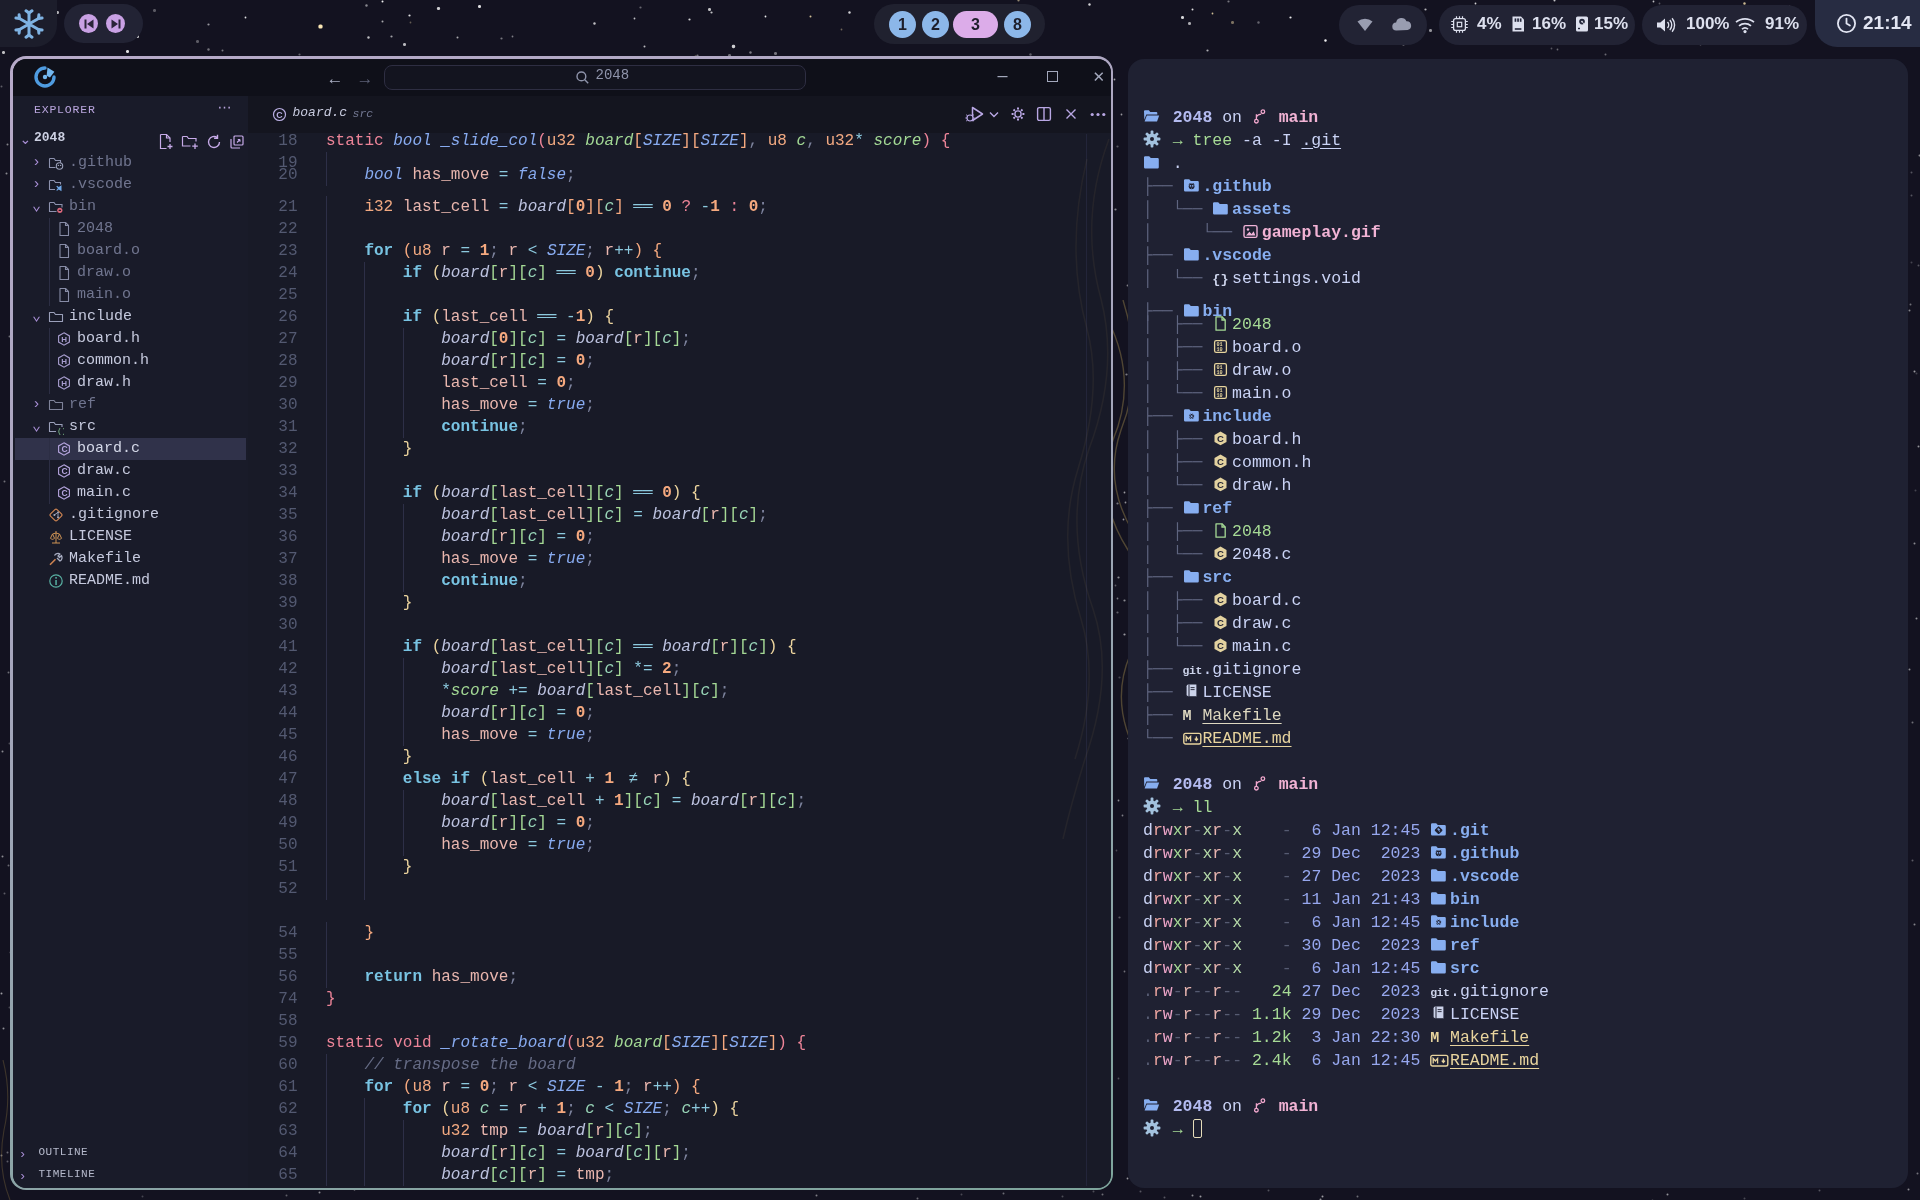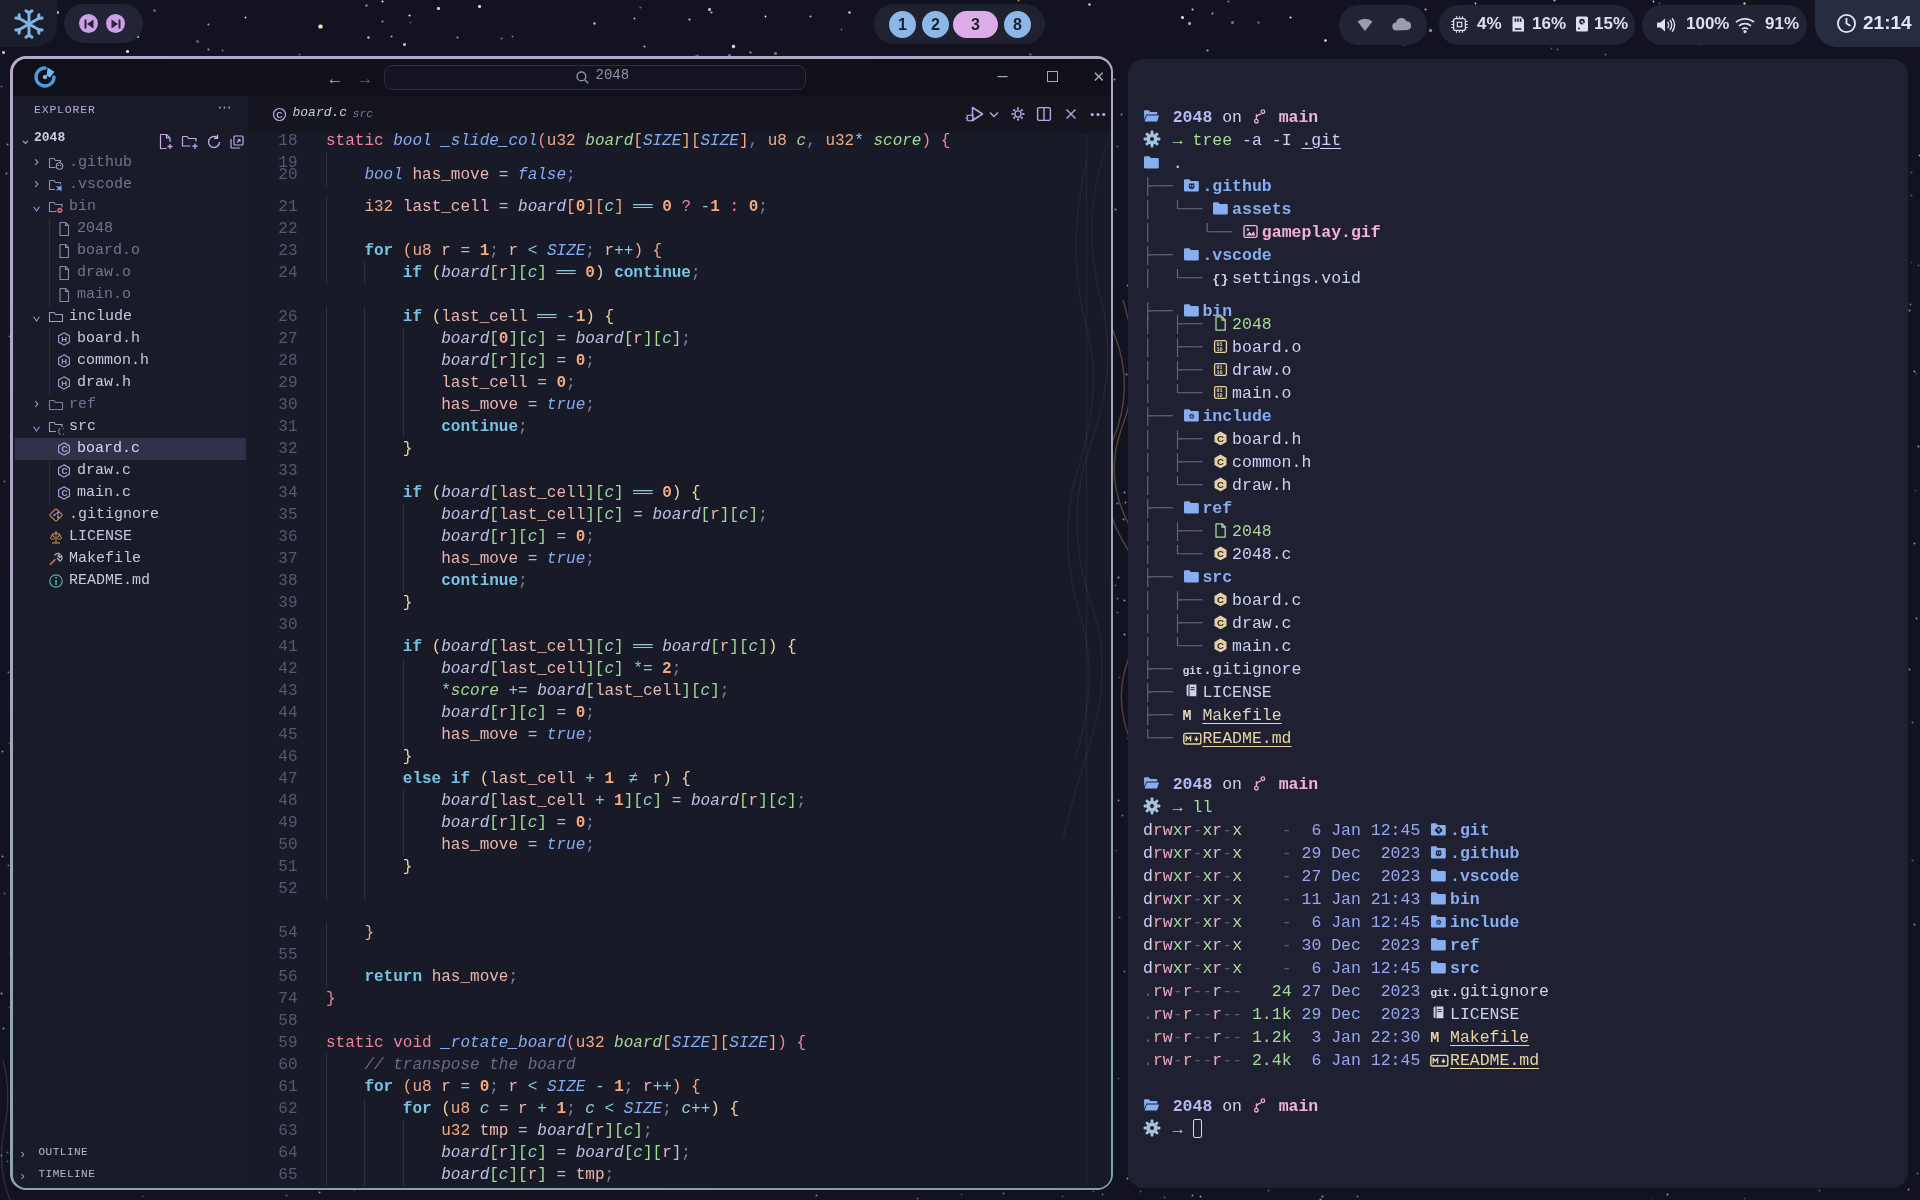--- a/index.html
+++ b/index.html
@@ -452,20 +452,21 @@
             <path d="M26 20 q-22 90 0 170 q16 60 -9 140 q-22 70 3 150 q19 62 -6 140"></path>
           </g>
         </svg>
 <div class="cl" style="top:71.5px"><span class="gu">18</span><span class="ct"><span class="R">static</span> <span class="F">bool</span> <span class="F">_slide_col</span><span class="b1">(</span><span class="T">u32</span> <span class="A">board</span><span class="b2">[</span><span class="F">SIZE</span><span class="b2">][</span><span class="F">SIZE</span><span class="b2">]</span><span class="P">,</span> <span class="T">u8</span> <span class="A">c</span><span class="P">,</span> <span class="T">u32</span><span class="O">*</span> <span class="A">score</span><span class="b1">)</span> <span class="b1">{</span></span></div>
 <div class="cl" style="top:93.5px"><i class="ig" style="left:313.5px"></i><span class="gu">19</span><span class="ct"></span></div>
 <div class="cl" style="top:105px"><i class="ig" style="left:313.5px"></i><span class="gu">20</span><span class="ct">    <span class="F">bool</span> <span class="V">has_move</span> <span class="O">=</span> <span class="F">false</span><span class="P">;</span></span></div>
 <div class="cl" style="top:137.5px"><i class="ig" style="left:313.5px"></i><span class="gu">21</span><span class="ct">    <span class="T">i32</span> <span class="V">last_cell</span> <span class="O">=</span> <span class="BD">board</span><span class="b2">[</span><span class="N">0</span><span class="b2">][</span><span class="CI">c</span><span class="b2">]</span> <span class="O">══</span> <span class="N">0</span> <span class="R">?</span> <span class="O">-</span><span class="N">1</span> <span class="R">:</span> <span class="N">0</span><span class="P">;</span></span></div>
 <div class="cl" style="top:159.5px"><i class="ig" style="left:313.5px"></i><span class="gu">22</span><span class="ct"></span></div>
 <div class="cl" style="top:181.5px"><i class="ig" style="left:313.5px"></i><span class="gu">23</span><span class="ct">    <span class="K">for</span> <span class="b2">(</span><span class="T">u8</span> <span class="V">r</span> <span class="O">=</span> <span class="N">1</span><span class="P">;</span> <span class="V">r</span> <span class="O">&lt;</span> <span class="F">SIZE</span><span class="P">;</span> <span class="V">r</span><span class="O">++</span><span class="b2">)</span> <span class="b2">{</span></span></div>
 <div class="cl" style="top:203.5px"><i class="ig" style="left:313.5px"></i><i class="ig" style="left:351.9px"></i><span class="gu">24</span><span class="ct">        <span class="K">if</span> <span class="b3">(</span><span class="BD">board</span><span class="b4">[</span><span class="V">r</span><span class="b4">][</span><span class="CI">c</span><span class="b4">]</span> <span class="O">══</span> <span class="N">0</span><span class="b3">)</span> <span class="K">continue</span><span class="P">;</span></span></div>
+<div class="cl" style="top:225.5px"><i class="ig" style="left:313.5px"></i><i class="ig" style="left:351.9px"></i><span class="gu">25</span><span class="ct"></span></div>
 <div class="cl" style="top:247.5px"><i class="ig" style="left:313.5px"></i><i class="ig" style="left:351.9px"></i><span class="gu">26</span><span class="ct">        <span class="K">if</span> <span class="b3">(</span><span class="V">last_cell</span> <span class="O">══</span> <span class="O">-</span><span class="N">1</span><span class="b3">)</span> <span class="b3">{</span></span></div>
 <div class="cl" style="top:269.5px"><i class="ig" style="left:313.5px"></i><i class="ig" style="left:351.9px"></i><i class="ig" style="left:390.3px"></i><span class="gu">27</span><span class="ct">            <span class="BD">board</span><span class="b4">[</span><span class="N">0</span><span class="b4">][</span><span class="CI">c</span><span class="b4">]</span> <span class="O">=</span> <span class="BD">board</span><span class="b4">[</span><span class="V">r</span><span class="b4">][</span><span class="CI">c</span><span class="b4">]</span><span class="P">;</span></span></div>
 <div class="cl" style="top:291.5px"><i class="ig" style="left:313.5px"></i><i class="ig" style="left:351.9px"></i><i class="ig" style="left:390.3px"></i><span class="gu">28</span><span class="ct">            <span class="BD">board</span><span class="b4">[</span><span class="V">r</span><span class="b4">][</span><span class="CI">c</span><span class="b4">]</span> <span class="O">=</span> <span class="N">0</span><span class="P">;</span></span></div>
 <div class="cl" style="top:313.5px"><i class="ig" style="left:313.5px"></i><i class="ig" style="left:351.9px"></i><i class="ig" style="left:390.3px"></i><span class="gu">29</span><span class="ct">            <span class="V">last_cell</span> <span class="O">=</span> <span class="N">0</span><span class="P">;</span></span></div>
 <div class="cl" style="top:335.5px"><i class="ig" style="left:313.5px"></i><i class="ig" style="left:351.9px"></i><i class="ig" style="left:390.3px"></i><span class="gu">30</span><span class="ct">            <span class="V">has_move</span> <span class="O">=</span> <span class="F">true</span><span class="P">;</span></span></div>
 <div class="cl" style="top:357.5px"><i class="ig" style="left:313.5px"></i><i class="ig" style="left:351.9px"></i><i class="ig" style="left:390.3px"></i><span class="gu">31</span><span class="ct">            <span class="K">continue</span><span class="P">;</span></span></div>
 <div class="cl" style="top:379.5px"><i class="ig" style="left:313.5px"></i><i class="ig" style="left:351.9px"></i><span class="gu">32</span><span class="ct">        <span class="b3">}</span></span></div>
 <div class="cl" style="top:401.5px"><i class="ig" style="left:313.5px"></i><i class="ig" style="left:351.9px"></i><span class="gu">33</span><span class="ct"></span></div>
 <div class="cl" style="top:423.5px"><i class="ig" style="left:313.5px"></i><i class="ig" style="left:351.9px"></i><span class="gu">34</span><span class="ct">        <span class="K">if</span> <span class="b3">(</span><span class="BD">board</span><span class="b4">[</span><span class="V">last_cell</span><span class="b4">][</span><span class="CI">c</span><span class="b4">]</span> <span class="O">══</span> <span class="N">0</span><span class="b3">)</span> <span class="b3">{</span></span></div>
 <div class="cl" style="top:445.5px"><i class="ig" style="left:313.5px"></i><i class="ig" style="left:351.9px"></i><i class="ig" style="left:390.3px"></i><span class="gu">35</span><span class="ct">            <span class="BD">board</span><span class="b4">[</span><span class="V">last_cell</span><span class="b4">][</span><span class="CI">c</span><span class="b4">]</span> <span class="O">=</span> <span class="BD">board</span><span class="b4">[</span><span class="V">r</span><span class="b4">][</span><span class="CI">c</span><span class="b4">]</span><span class="P">;</span></span></div>

